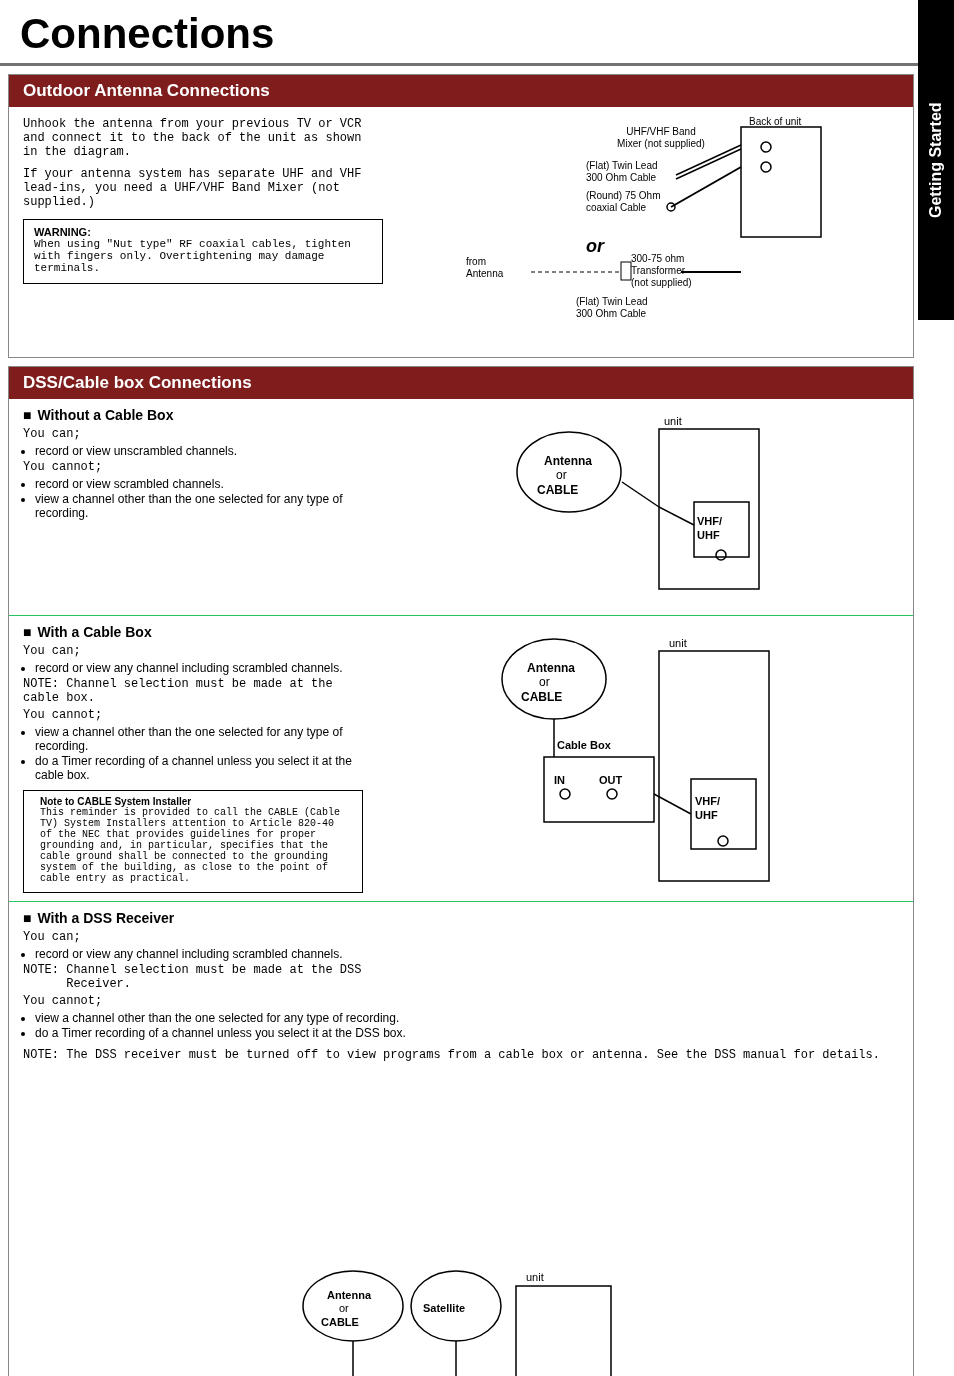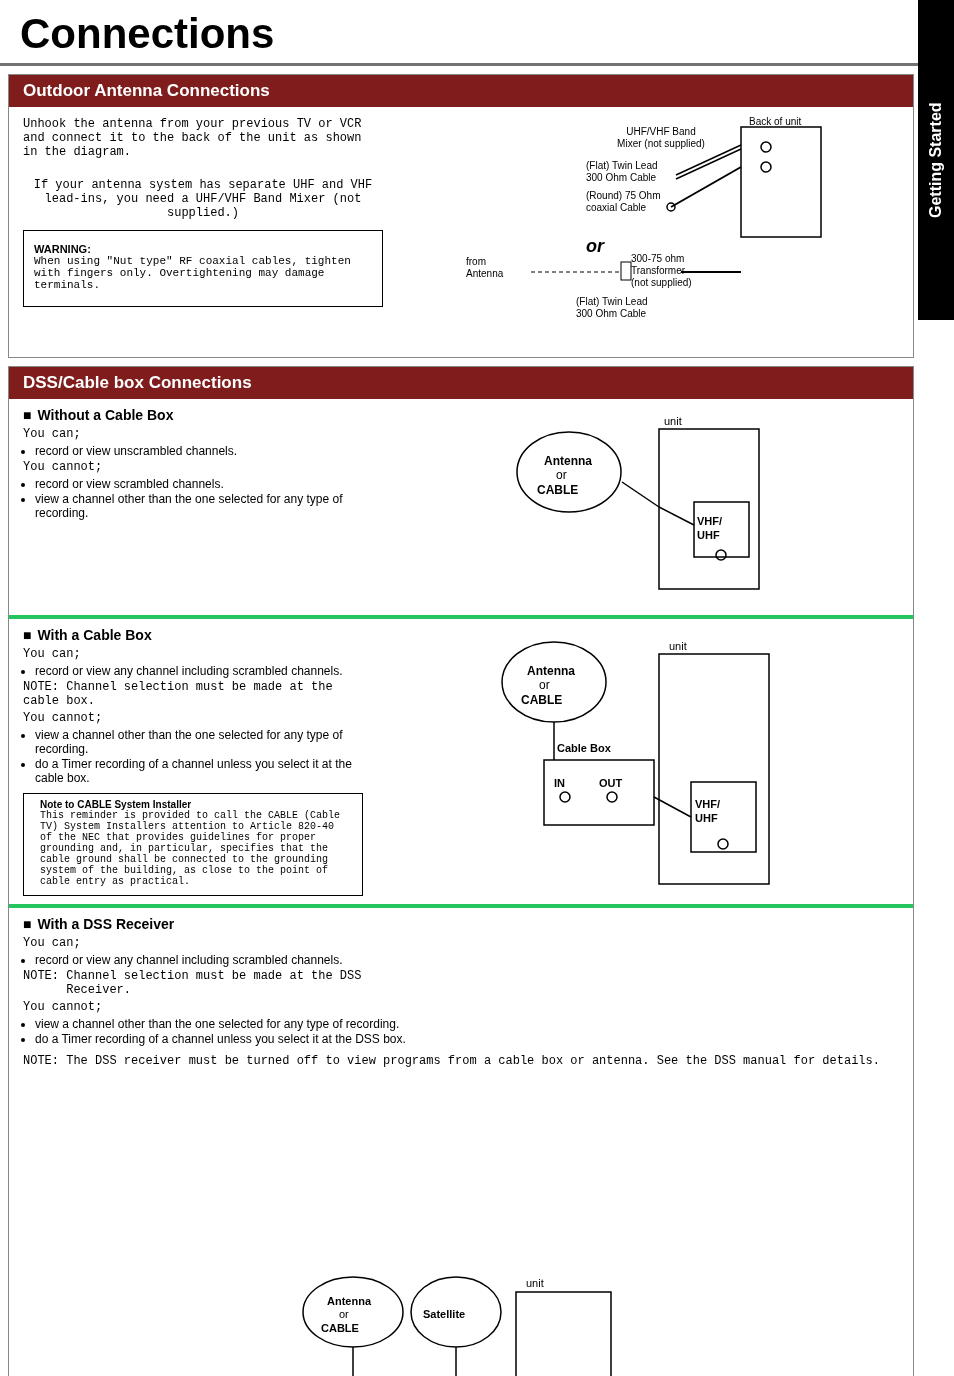--- a/index.html
+++ b/index.html
@@ -73,33 +73,33 @@
       flex: 1;
       display: flex;
       flex-direction: column;
       align-items: center;
       justify-content: flex-start;
       position: relative;
     }
 
     .warning-box {
       border: 1px solid #000;
-      padding: 12px 10px;
+      padding: 6px 10px;
       margin-top: 10px;
       font-size: 11px;
     }
 
     .warning-title {
       font-weight: bold;
     }
 
     
     .subsection {
       padding: 8px 14px;
-      border-bottom: 4px solid #22c55e;
+      border-bottom: 1px solid #22c55e;
       display: flex;
       gap: 16px;
     }
     .subsection:last-child {
       border-bottom: none;
       flex-direction: column;
     }
 
     .subsection-left {
       flex: 0 0 340px;
@@ -158,21 +158,21 @@
 
 <div class="vertical-tab">
   <span>Getting Started</span>
 </div>
 
 <div class="section-block">
   <div class="section-header">Outdoor Antenna Connections</div>
   <div class="content-area">
     <div class="left-col">
       <p>Unhook the antenna from your previous TV or VCR and connect it to the back of the unit as shown in the diagram.</p>
-      <p style="margin-top:19px;text-align:center;">If your antenna system has separate UHF and VHF lead-ins, you need a UHF/VHF Band Mixer (not supplied.)</p>
+      <p style="margin-top:8px;">If your antenna system has separate UHF and VHF lead-ins, you need a UHF/VHF Band Mixer (not supplied.)</p>
       <div class="warning-box">
         <span class="warning-title">WARNING:</span>
         <p>When using "Nut type" RF coaxial cables, tighten with fingers only. Overtightening may damage terminals.</p>
       </div>
     </div>
     <div class="right-col">
 
       <svg width="380" height="230">
 
         <text x="205" y="18" font-size="10" text-anchor="middle">UHF/VHF Band</text>

